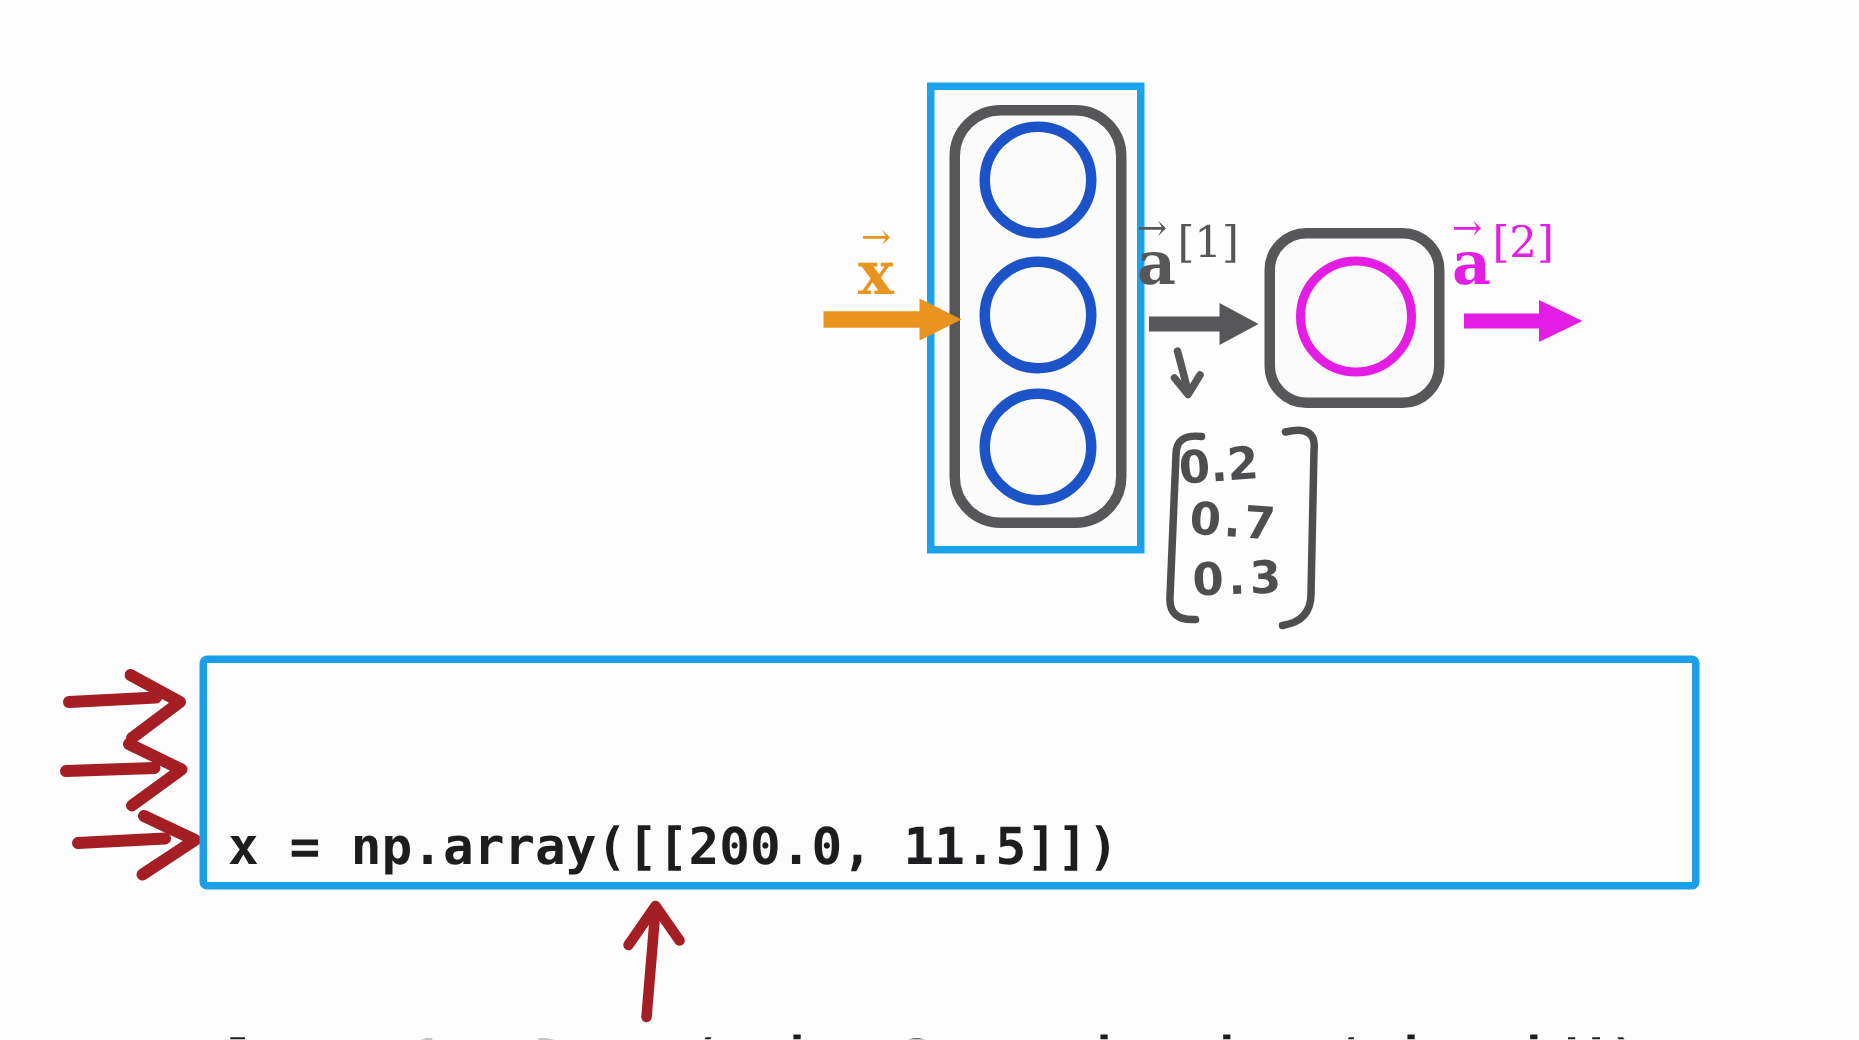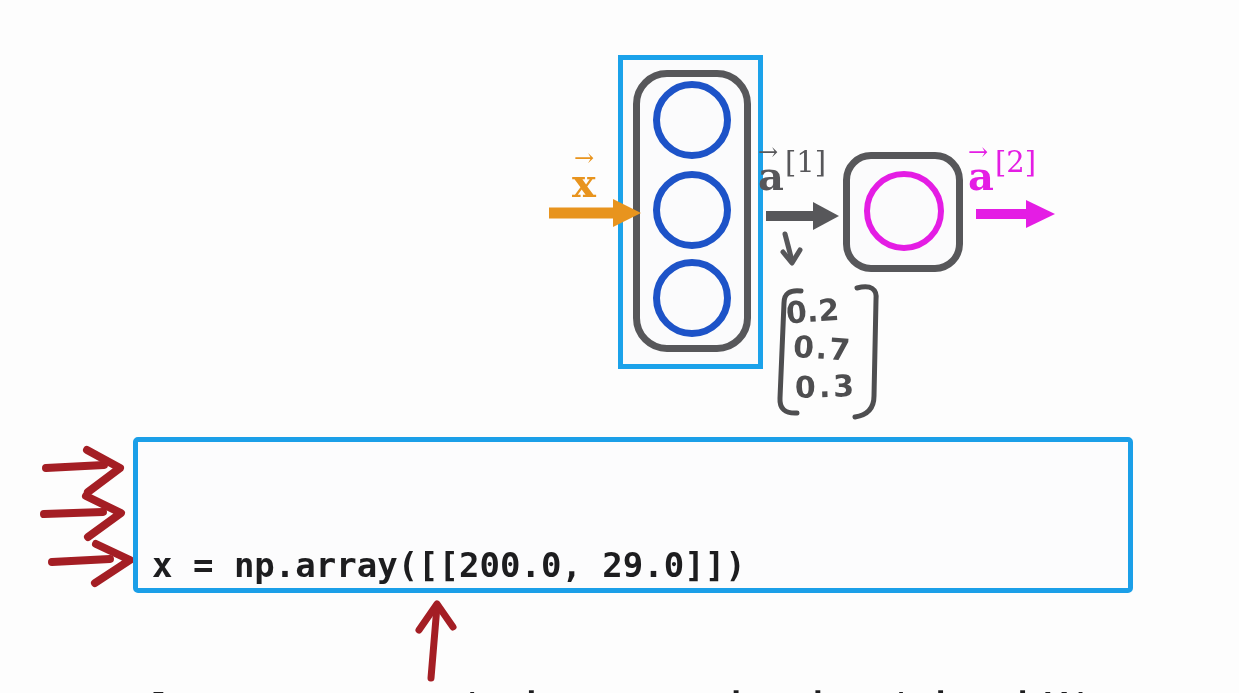--- a/index.html
+++ b/index.html
@@ -127,18 +127,18 @@
   </div>
 
   <div class="vec-values">
     <span class="vv vv0">0.2</span>
     <span class="vv vv1">0.7</span>
     <span class="vv vv2">0.3</span>
   </div>
 
   <div class="code-box"></div>
   <div class="code-lines">
-    <div class="code-line">x = np.array([[200.0, 29.0]])</div>
+    <div class="code-line">x = np.array([[200.0, 11.5]])</div>
     <div class="code-line">layer_1 = Dense(units=3, activation=‘sigmoid’)</div>
     
   </div>
 
 </div>
 
 </body></html>

